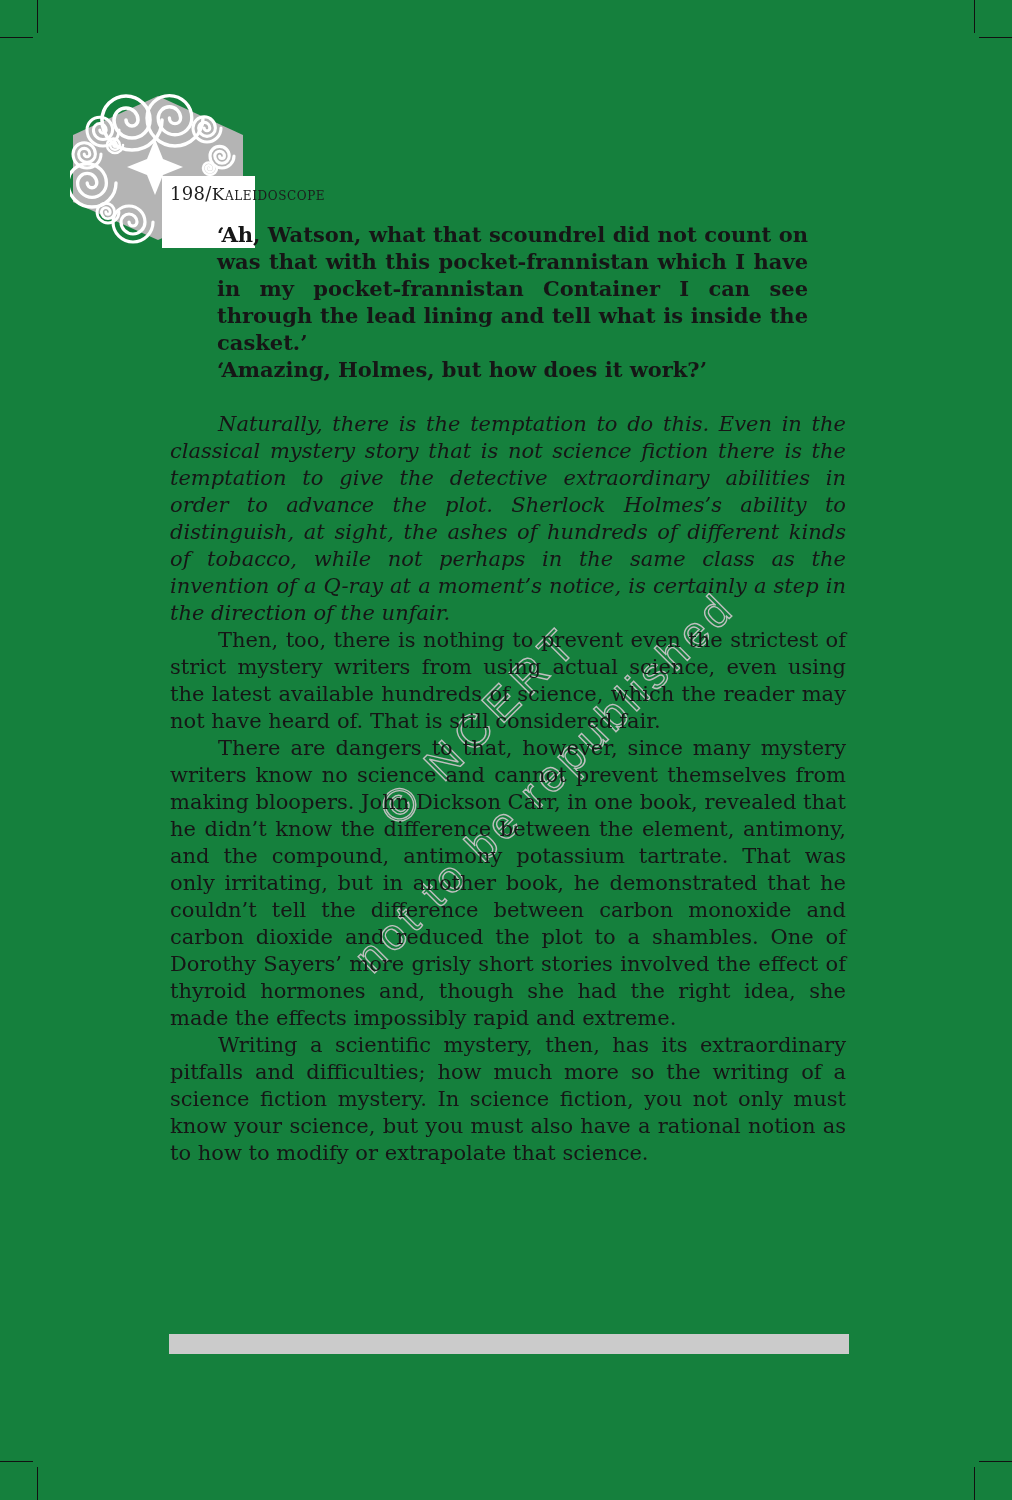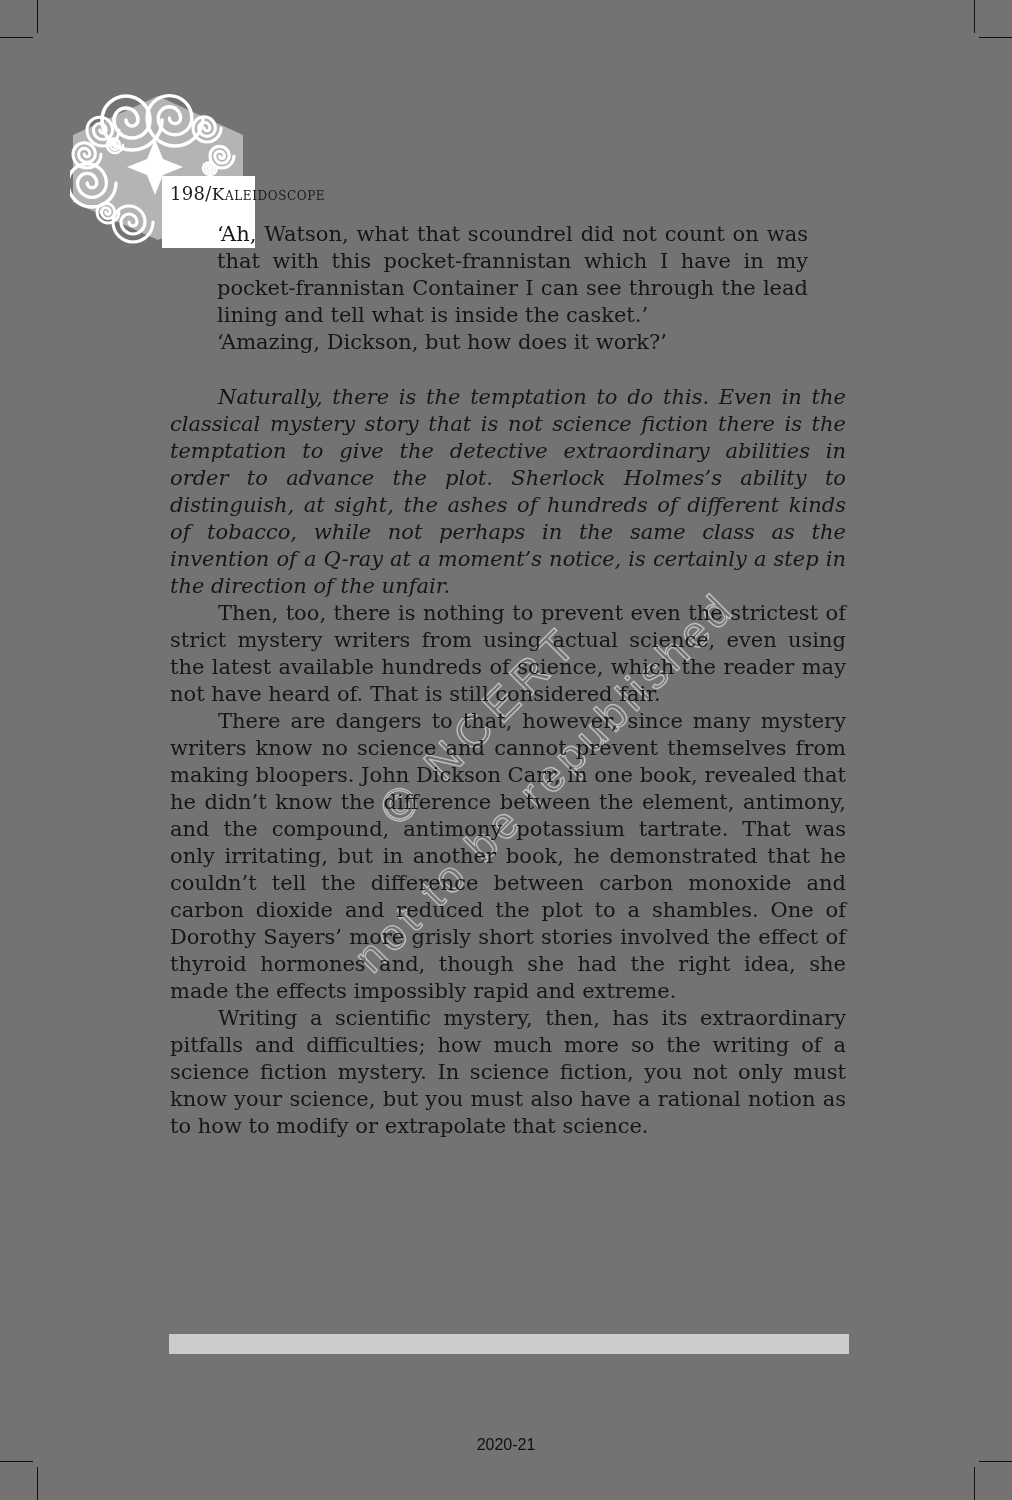--- a/index.html
+++ b/index.html
@@ -1,35 +1,35 @@
 <!DOCTYPE html>
 <html><head>
 <meta charset="utf-8">
 <title>Document</title>
 <style>
   html,body{margin:0;padding:0;background:#ffffff;}
-  .page{position:relative;width:1012px;height:1500px;background:#737373;overflow:hidden;
+  .page{position:relative;width:1012px;height:1500px;background:#15803d;overflow:hidden;
         font-family:"DejaVu Serif", serif;color:#161616;}
   
   .crop{position:absolute;background:#111;}
   
   .logo{position:absolute;left:70px;top:90px;width:185px;height:158px;}
   
   .header{position:absolute;left:170px;top:183px;z-index:2;white-space:nowrap;
           font-size:18px;letter-spacing:0.3px;color:#1c1c1c;}
   .header .smallcaps{font-variant:small-caps;font-size:17px;letter-spacing:0.6px;}
   
   .watermark{position:absolute;left:0;top:0;width:1012px;height:1500px;z-index:0;pointer-events:none;}
   .watermark text{font-family:"Liberation Sans", sans-serif;fill:none;stroke:#bfbfbf;stroke-width:1.4px;}
   
   .content{position:absolute;left:170px;top:221px;width:676px;z-index:1;
            font-size:21px;line-height:27px;text-align:justify;}
   .content p{margin:0;}
   .quote{margin-left:47px;margin-right:38px;}
-  .quote p{text-indent:0;}
+  .quote p{text-indent:0;font-weight:bold;}
   .bodypara{text-indent:48px;}
   .firstbody{margin-top:28px !important;font-style:italic;}
   
   .graybar{position:absolute;left:169px;top:1334px;width:680px;height:20px;background:#cbcbcb;}
   .footer{position:absolute;left:0;top:1436px;width:1012px;text-align:center;
           font-family:"Liberation Sans", sans-serif;font-size:16px;color:#111;}
 </style>
 </head>
 <body>
 
@@ -69,25 +69,24 @@
   </div>
 
   <svg class="watermark" viewBox="0 0 1012 1500" aria-hidden="true">
     <text x="481" y="740" text-anchor="middle" font-size="46" letter-spacing="8" transform="rotate(-45 481 726)">© NCERT</text>
     <text x="545" y="797" text-anchor="middle" font-size="44" letter-spacing="5" transform="rotate(-45 545 783)">not to be republished</text>
   </svg>
 
   <div class="content">
     <div class="quote">
       <p>‘Ah, Watson, what that scoundrel did not count on was that with this pocket-frannistan which I have in my pocket-frannistan Container I can see through the lead lining and tell what is inside the casket.’</p>
-      <p>‘Amazing, Dickson, but how does it work?’</p>
+      <p>‘Amazing, Holmes, but how does it work?’</p>
     </div>
     <p class="bodypara firstbody">Naturally, there is the temptation to do this. Even in the classical mystery story that is not science fiction there is the temptation to give the detective extraordinary abilities in order to advance the plot. Sherlock Holmes’s ability to distinguish, at sight, the ashes of hundreds of different kinds of tobacco, while not perhaps in the same class as the invention of a Q-ray at a moment’s notice, is certainly a step in the direction of the unfair.</p>
     <p class="bodypara">Then, too, there is nothing to prevent even the strictest of strict mystery writers from using actual science, even using the latest available hundreds of science, which the reader may not have heard of. That is still considered fair.</p>
     <p class="bodypara">There are dangers to that, however, since many mystery writers know no science and cannot prevent themselves from making bloopers. John Dickson Carr, in one book, revealed that he didn’t know the difference between the element, antimony, and the compound, antimony potassium tartrate. That was only irritating, but in another book, he demonstrated that he couldn’t tell the difference between carbon monoxide and carbon dioxide and reduced the plot to a shambles. One of Dorothy Sayers’ more grisly short stories involved the effect of thyroid hormones and, though she had the right idea, she made the effects impossibly rapid and extreme.</p>
     <p class="bodypara">Writing a scientific mystery, then, has its extraordinary pitfalls and difficulties; how much more so the writing of a science fiction mystery. In science fiction, you not only must know your science, but you must also have a rational notion as to how to modify or extrapolate that science.</p>
   </div>
 
   <div class="graybar"></div>
 
-  <div class="footer">2020-21</div>
 
 </div>
 
 </body></html>

